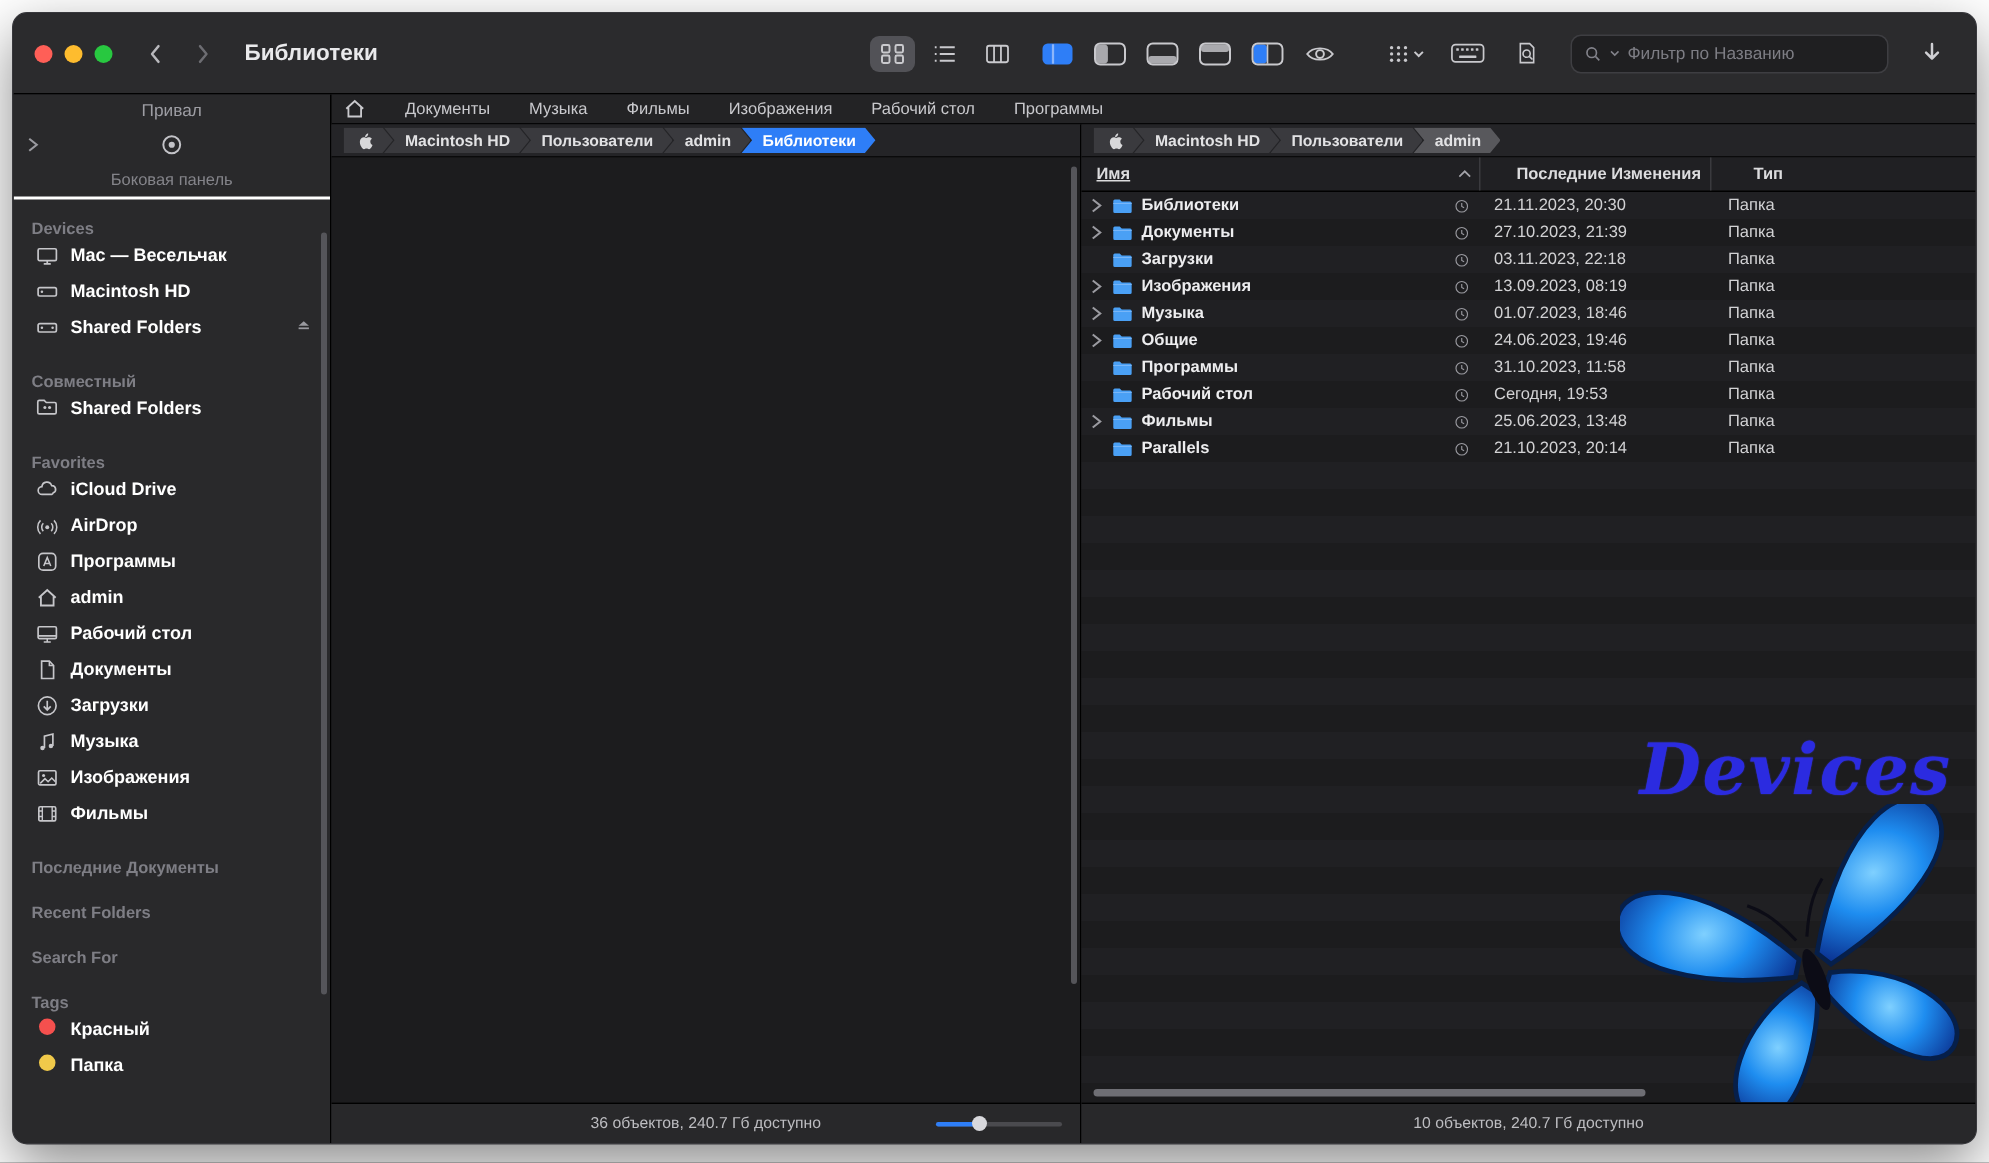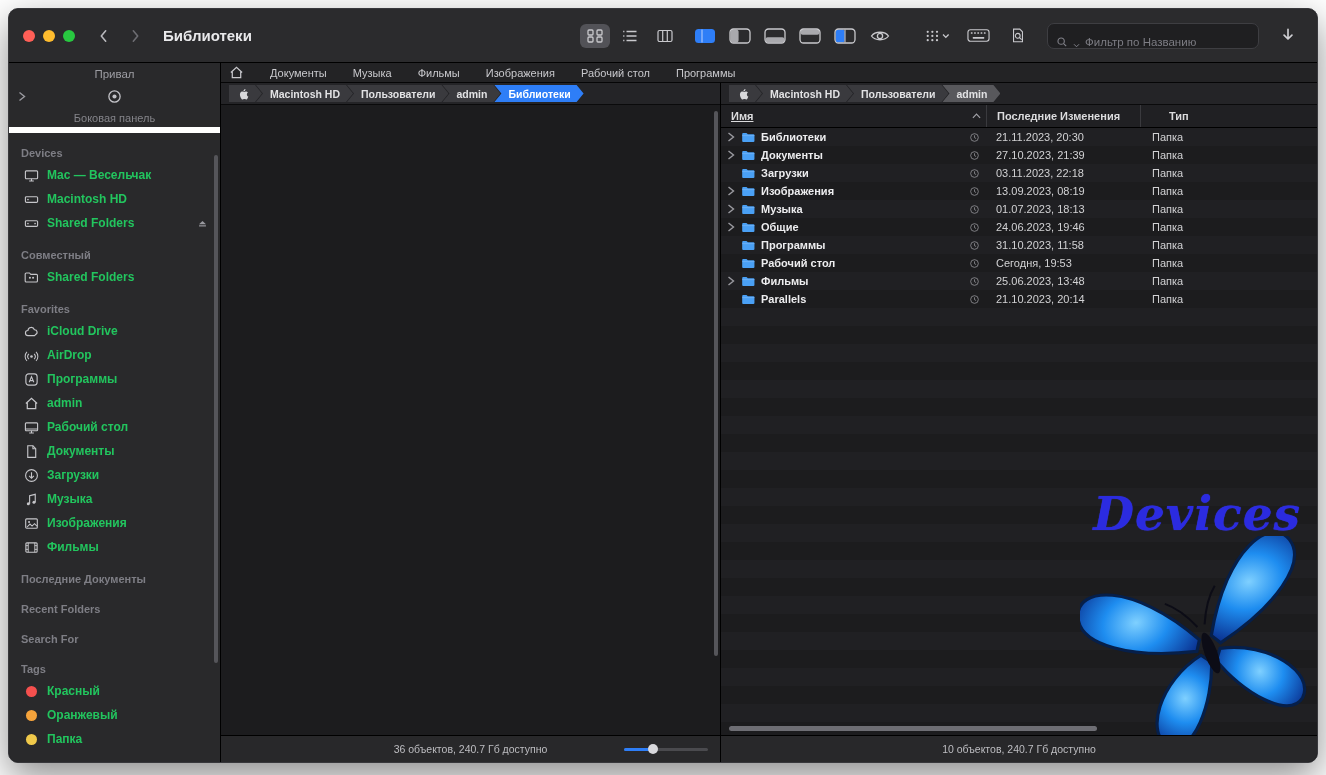--- a/index.html
+++ b/index.html
@@ -22,39 +22,39 @@
   .win-title{font-size:15px;font-weight:700;color:#e9e9eb;margin-left:8px;white-space:nowrap;}
   .tb-spacer{flex:1;}
   .tb-group{display:flex;align-items:center;gap:5px;}
   .tb-btn{min-width:30px;height:24px;border-radius:6px;display:flex;align-items:center;
     justify-content:center;color:#c9c9cd;cursor:pointer;padding:0 3px;}
   .tb-btn.sel{background:#525257;}
   .tb-btn svg{display:block;}
   .g-layout{margin-left:10px;}
   .g-actions{margin-left:26px;gap:10px;}
   .searchbox{width:212px;height:26px;margin-left:14px;border-radius:7px;background:#1f1f21;
-    border:1px solid #3e3e42;display:flex;align-items:flex-end;gap:5px;padding:0 8px;
+    border:1px solid #3e3e42;display:flex;align-items:center;gap:5px;padding:0 8px;
     color:#82828a;cursor:text;}
   .searchbox .ph{font-size:11.5px;color:#7d7d84;white-space:nowrap;overflow:hidden;}
   .dl-btn{margin-left:14px;color:#cfcfd3;}
 
   
   .main{flex:1;display:flex;min-height:0;}
   .sidebar{width:212px;flex:0 0 212px;background:#29292b;border-right:1px solid #000;
     position:relative;overflow:hidden;}
   .sb-top-label{text-align:center;font-size:11.5px;color:#9d9da3;padding-top:5px;height:20px;}
   .sb-top-row{height:26px;display:flex;align-items:center;position:relative;}
   .sb-chevron{position:absolute;left:9px;color:#9a9aa0;display:flex;cursor:pointer;}
   .sb-target{margin:0 auto;color:#c2c2c7;display:flex;cursor:pointer;}
   .sb-panel-label{text-align:left;font-size:11px;color:#84848a;height:24px;display:flex;
-    align-items:center;justify-content:center;border-bottom:6px solid #ffffff;}
+    align-items:center;justify-content:center;border-bottom:2px solid #ffffff;}
   .sb-sec{margin-top:10px;}
   .sb-h{font-size:11px;font-weight:700;color:#7e7e85;padding:4px 0 4px 12px;white-space:nowrap;}
-  .sb-item{height:24px;display:flex;align-items:center;gap:7px;padding:0 12px 0 14px;
-    color:#22c55e;font-weight:600;font-size:12px;cursor:pointer;white-space:nowrap;}
+  .sb-item{height:24px;display:flex;gap:7px;padding:0 12px 0 14px;
+    color:#ffffff;font-weight:600;font-size:12px;cursor:pointer;white-space:nowrap;}
   .sb-ic{width:17px;display:flex;justify-content:center;color:#c6c6ca;flex:0 0 17px;}
   .eject{margin-left:auto;color:#9a9aa0;display:flex;cursor:pointer;}
   .tag-dot{width:11px;height:11px;border-radius:50%;margin:0 3px;flex:0 0 11px;}
   .sb-scrollbar{position:absolute;top:92px;right:2px;width:4px;height:508px;border-radius:2px;
     background:#55555a;}
 
   .content{flex:1;display:flex;flex-direction:column;min-width:0;}
   .tabbar{height:20px;flex:0 0 20px;background:#232325;border-bottom:1px solid #050506;
     display:flex;align-items:center;gap:26px;padding-left:8px;font-size:11px;color:#c9c9cd;}
   .tab-home{display:flex;color:#c9c9cd;cursor:pointer;}
@@ -78,21 +78,21 @@
 
   .pane-empty{flex:1;}
   .vscroll{position:absolute;top:28px;right:2px;width:4px;height:545px;border-radius:2px;
     background:#55555a;}
 
   .thead{height:23px;flex:0 0 23px;background:#202023;border-bottom:1px solid #000;
     display:flex;align-items:center;font-size:11px;font-weight:700;color:#dcdcde;}
   .th{display:flex;align-items:center;height:100%;}
   .th-name{width:265px;padding-left:10px;text-decoration:underline;}
   .th-name .sort{margin-left:auto;margin-right:5px;display:flex;cursor:pointer;}
-  .th-date{width:154px;padding-left:10px;border-left:1px solid #3a3a3e;}
+  .th-date{width:154px;padding-left:24px;border-left:1px solid #3a3a3e;}
   .th-type{flex:1;padding-left:28px;border-left:1px solid #3a3a3e;}
 
   .tbody{flex:1;position:relative;overflow:hidden;
     background:repeating-linear-gradient(180deg,#202023 0 18px,#1c1c1e 18px 36px);}
   .frow{height:18px;display:flex;align-items:center;font-size:11px;cursor:default;}
   .c-name{width:265px;display:flex;align-items:center;height:100%;padding-left:6px;gap:3px;}
   .disc{width:11px;display:flex;color:#9a9aa0;flex:0 0 11px;cursor:pointer;}
   .ficon{display:flex;color:var(--folder);}
   .fname{font-weight:700;color:#ededef;margin-left:2px;white-space:nowrap;}
   .clock{margin-left:auto;margin-right:6px;color:#9a9aa0;display:flex;}
@@ -434,24 +434,20 @@
           <div class="sb-sec">
             <div class="sb-h">Search For</div>
           </div>
           <div class="sb-sec">
             <div class="sb-h">Tags</div>
             <div class="sb-item">
               <span class="tag-dot" style="background: rgb(245, 80, 78);"></span>
               <span class="sb-lbl">Красный</span>
             </div>
             <div class="sb-item">
-              <span class="tag-dot" style="background: rgb(245, 163, 59);"></span>
-              <span class="sb-lbl">Оранжевый</span>
-            </div>
-            <div class="sb-item">
               <span class="tag-dot" style="background: rgb(240, 201, 74);"></span>
               <span class="sb-lbl">Папка</span>
             </div>
           </div>
         </div>
       <div class="sb-scrollbar"></div>
     </aside>
 
     <div class="content">
       <div class="tabbar" id="tabbar">
@@ -628,21 +624,21 @@
                     </svg>
                   </span>
                   <span class="fname">Музыка</span>
                   <span class="clock">
                     <svg width="11" height="11" viewBox="0 0 16 16">
                       <circle cx="8" cy="8" r="5.6" fill="none" stroke="currentColor" stroke-width="1.1"></circle>
                       <path d="M8 4.8 v3.4 l2.3 1.3" fill="none" stroke="currentColor" stroke-width="1.1"></path>
                     </svg>
                   </span>
                 </div>
-                <div class="c-date">01.07.2023, 18:13</div>
+                <div class="c-date">01.07.2023, 18:46</div>
                 <div class="c-type">Папка</div>
               </div>
               <div class="frow">
                 <div class="c-name">
                   <span class="disc" style="">
                     <svg width="8" height="10" viewBox="0 0 8 10">
                       <path d="M1.5 1 L6.5 5 L1.5 9" fill="none" stroke="currentColor" stroke-width="1.4"></path>
                     </svg>
                   </span>
                   <span class="ficon">

